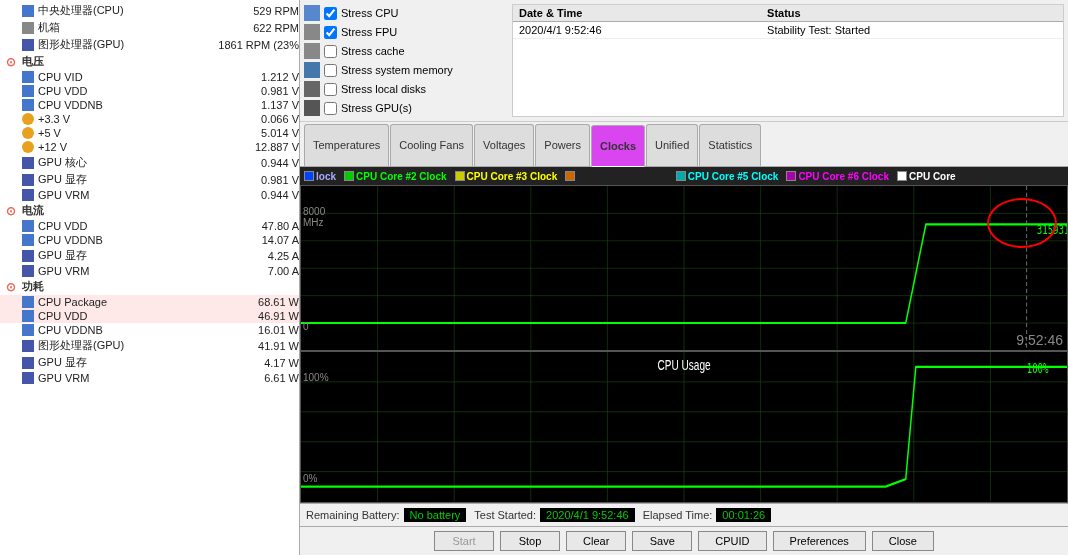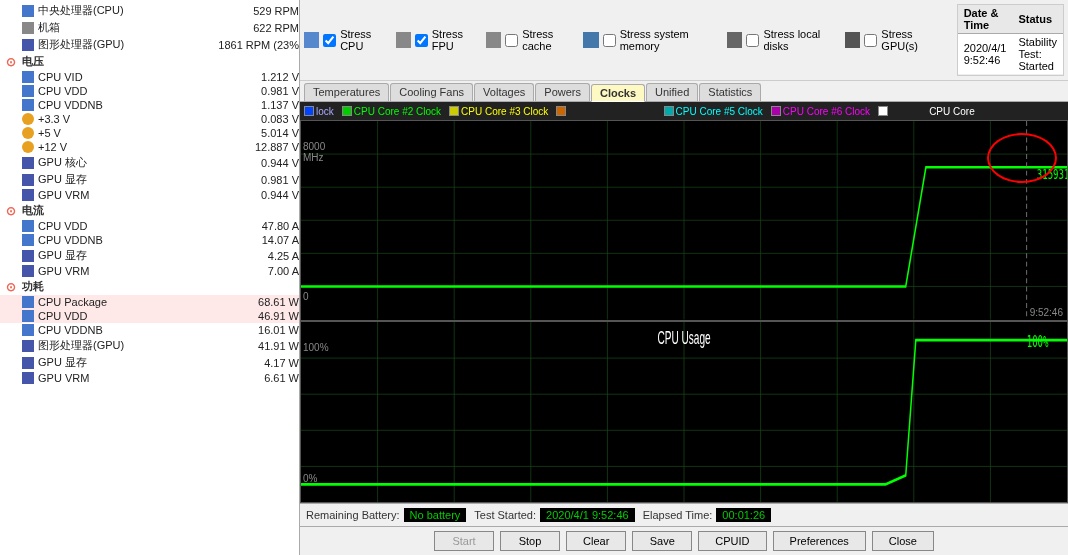--- a/index.html
+++ b/index.html
@@ -78,21 +78,21 @@
       display: flex;
       flex-direction: row;
       border-bottom: 1px solid #ccc;
       background: #f0f0f0;
       padding: 4px;
       gap: 4px;
     }
 
     .stress-options {
       display: flex;
-      flex-direction: row;
+      flex-direction: column;
       gap: 1px;
       min-width: 200px;
     }
 
     .stress-option-row {
       display: flex;
       align-items: center;
       gap: 4px;
       padding: 1px 0;
     }
@@ -148,51 +148,52 @@
       display: flex;
       flex-direction: row;
       background: #f0f0f0;
       border-bottom: 1px solid #aaa;
       padding-top: 2px;
       padding-left: 4px;
       gap: 1px;
     }
 
     .tab {
-      padding: 2px 8px;
+      padding: 14px 8px;
       border: 1px solid #aaa;
       border-bottom: none;
       background: #ddd;
       cursor: pointer;
       font-size: 11px;
       color: #333;
       border-radius: 3px 3px 0 0;
     }
 
     .tab.active {
-      background: #fef9c3;
+      background: #d946ef;
       font-weight: bold;
       border-bottom: 1px solid #fff;
       position: relative;
       top: 1px;
       z-index: 1;
     }
 
     
     .chart-legend {
       display: flex;
       flex-direction: row;
       align-items: center;
       padding: 2px 4px;
       background: #222;
       font-size: 10px;
       color: #fff;
       gap: 8px;
       overflow: hidden;
       height: 18px;
+      font-weight: bold;
     }
 
     .legend-item {
       display: flex;
       align-items: center;
       gap: 2px;
       white-space: nowrap;
     }
 
     .legend-checkbox {
@@ -233,21 +234,21 @@
       bottom: 18px;
       color: #888;
       font-size: 10px;
     }
 
     .chart-x-time {
       position: absolute;
       bottom: 2px;
       right: 4px;
       color: #888;
-      font-size: 10px;
+      font-size: 14px;
     }
 
     
     .bottom-bar {
       display: flex;
       flex-direction: row;
       align-items: center;
       padding: 4px 6px;
       background: #f0f0f0;
       border-top: 1px solid #aaa;
@@ -354,21 +355,21 @@
     <span class="value">0.981 V</span>
   </div>
   <div class="data-row">
     <span class="icon-cpu"></span>
     <span class="label">CPU VDDNB</span>
     <span class="value">1.137 V</span>
   </div>
   <div class="data-row">
     <span class="icon-elec"></span>
     <span class="label">+3.3 V</span>
-    <span class="value">0.083 V</span>
+    <span class="value">0.066 V</span>
   </div>
   <div class="data-row">
     <span class="icon-elec"></span>
     <span class="label">+5 V</span>
     <span class="value">5.014 V</span>
   </div>
   <div class="data-row">
     <span class="icon-elec"></span>
     <span class="label">+12 V</span>
     <span class="value">12.887 V</span>
@@ -534,21 +535,21 @@
     <div class="legend-item">
       <span class="legend-checkbox" style="background:#00aaaa;"></span>
       <span style="color:#00ffff;">CPU Core #5 Clock</span>
     </div>
     <div class="legend-item">
       <span class="legend-checkbox" style="background:#aa00aa;"></span>
       <span style="color:#ff00ff;">CPU Core #6 Clock</span>
     </div>
     <div class="legend-item">
       <span class="legend-checkbox" style="background:#ffffff;"></span>
-      <span style="color:#fff;margin-left:39px;">CPU Core</span>
+      <span style="color:#fff;">CPU Core</span>
     </div>
   </div>
 
   <div class="charts-area">
 
     <div class="chart-container" style="flex:1.1;">
       <svg class="grid-svg" viewBox="0 0 760 120" preserveAspectRatio="none">
 
         <rect width="760" height="120" fill="#000"></rect>
 

